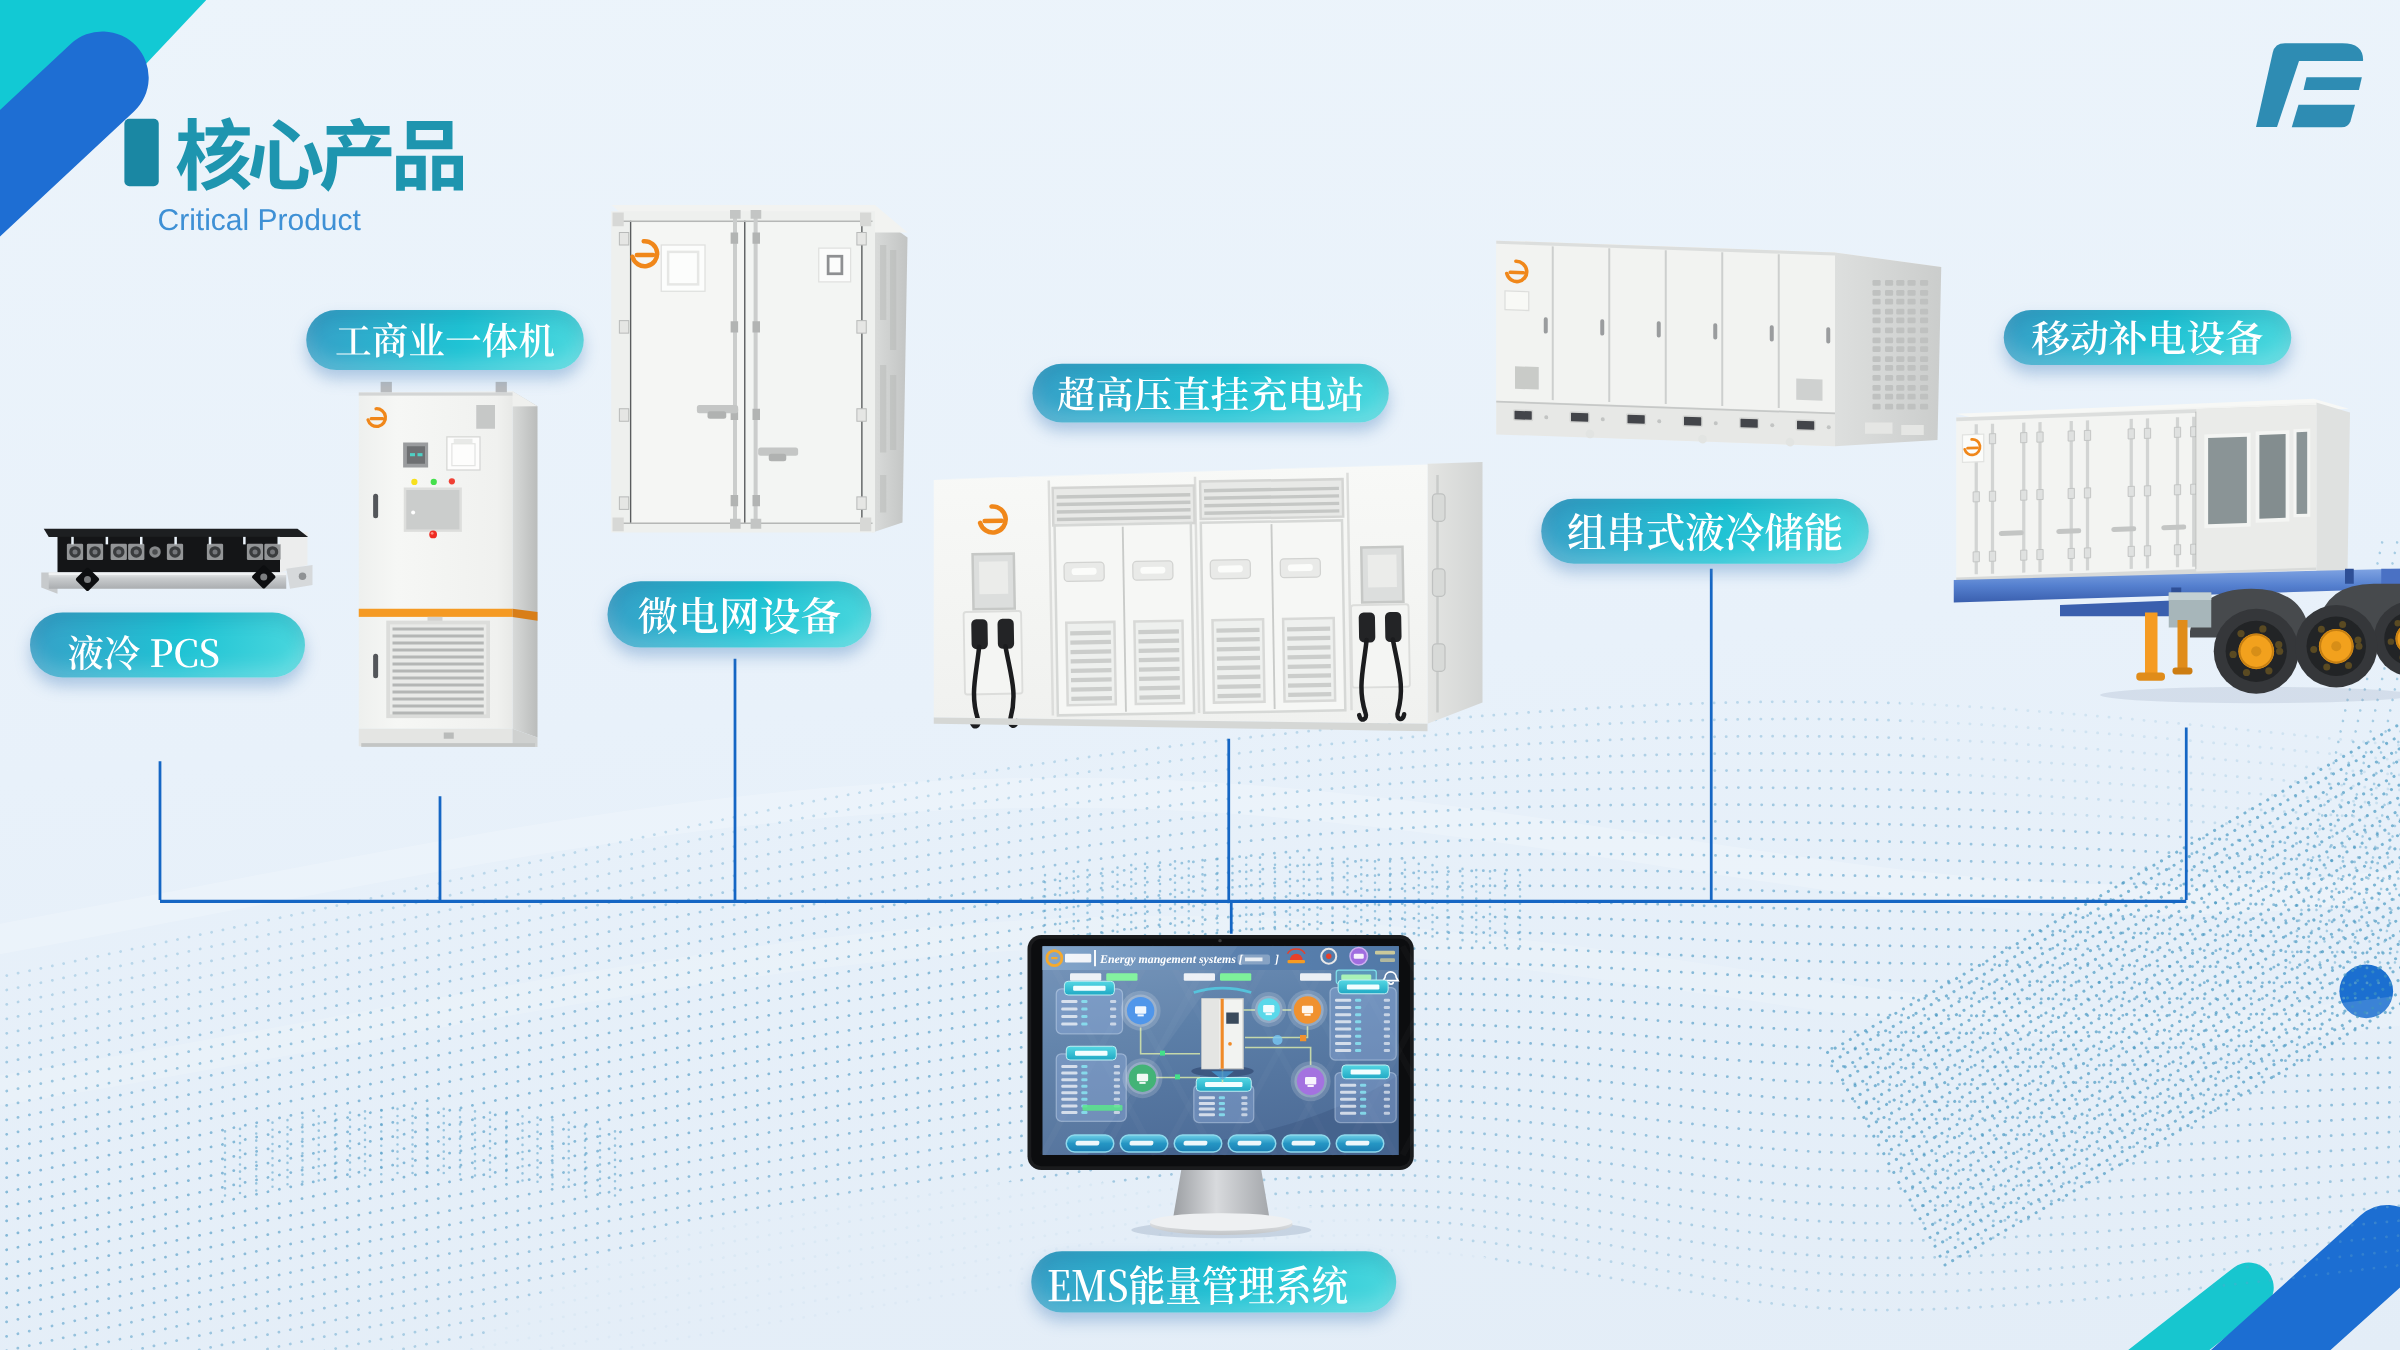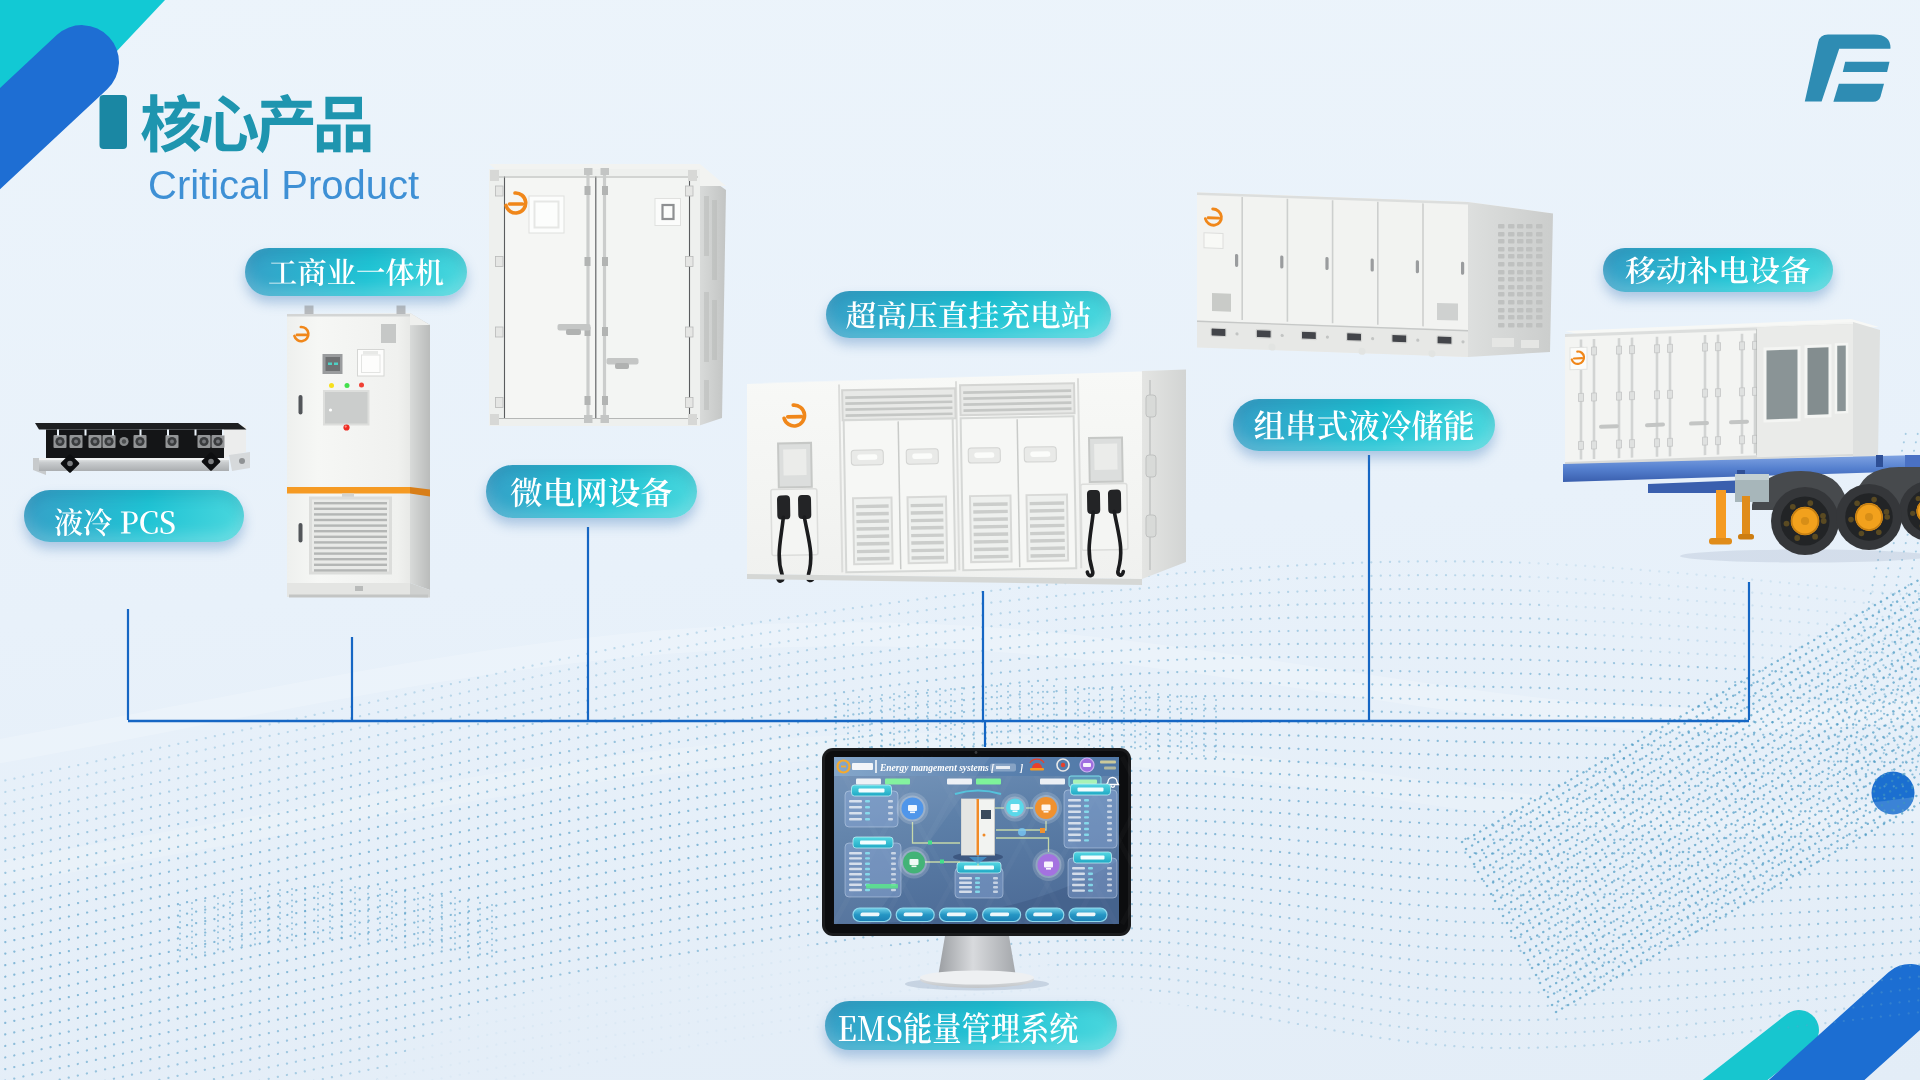--- a/index.html
+++ b/index.html
@@ -6,21 +6,21 @@
  font-family:"Liberation Sans",sans-serif}
 #stage *{box-sizing:border-box}
 .abs{position:absolute}
 .pill{position:absolute;background:linear-gradient(100deg,#379fc7 0%,#1fc3d4 55%,#4cd8de 100%);
  box-shadow:0 7px 12px rgba(70,130,190,.38),inset 0 -8px 14px rgba(255,255,255,.20),inset 0 8px 12px rgba(0,70,110,.13)}
 .pill svg{display:block}
 #corner-teal{position:absolute;left:0;top:0;width:200px;height:200px;
  clip-path:polygon(0 0,165px 0,0 175px);background:#12c9d4}
 #corner-blue{position:absolute;left:-168px;top:109px;width:320px;height:74px;border-radius:37px;
  background:#1e6ed3;transform:rotate(-43deg)}
-#subtitle{position:absolute;left:148px;top:163px;font-size:40px;color:#3e90d5;letter-spacing:0px}
+#subtitle{position:absolute;left:126px;top:163px;font-size:24px;color:#3e90d5;letter-spacing:0px}
 </style></head>
 <body>
 <div id="stage">
 <svg class="abs" id="waves" width="1920" height="1080" viewBox="0 0 1920 1080" style="left:0;top:0">
 <defs>
         <mask id="wfade">
           <rect x="0" y="0" width="1920" height="1080" fill="#fff"></rect>
           <ellipse cx="840" cy="1160" rx="500" ry="215" fill="#000" opacity="0.85"></ellipse>
           <ellipse cx="1780" cy="560" rx="260" ry="110" fill="#000" opacity="0.5"></ellipse>
         </mask>

